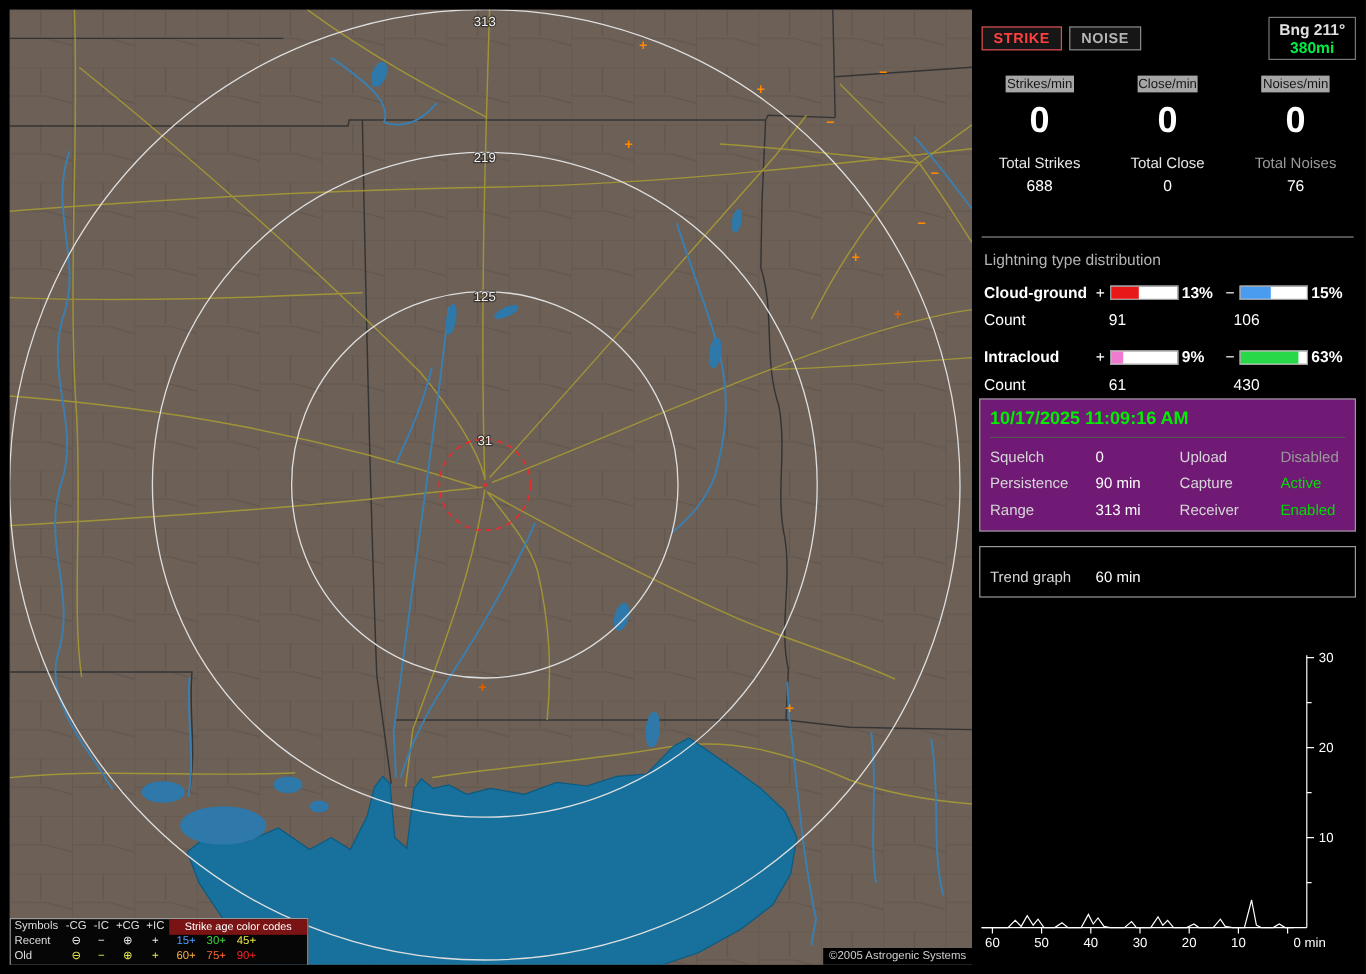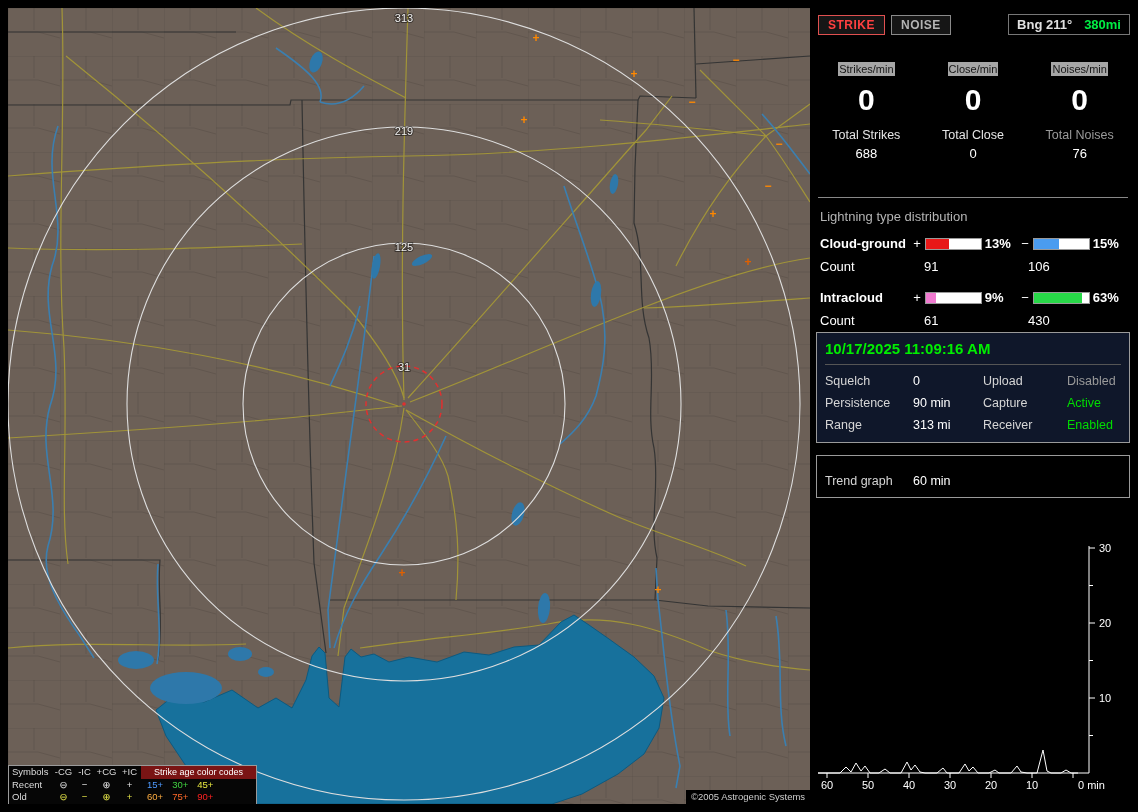--- a/index.html
+++ b/index.html
@@ -24,21 +24,21 @@
   .copyright{position:absolute;left:678px;top:782px;width:124px;height:14px;background:#000;color:#cfcfcf;
              font-size:9.5px;text-align:center;line-height:14px;}
 
   
   .panel{position:absolute;left:816px;top:8px;width:314px;height:796px;font-size:12.5px;color:#e0e0e0;}
   .p-top{position:absolute;top:6px;left:2px;right:0;display:flex;gap:6px;align-items:center;}
   .btn{font-size:12px;font-weight:bold;padding:2px 9px;background:#161616;border:1px solid #9a9a9a;letter-spacing:.5px;}
   .btn.strike{color:#ff4040;border-color:#e05050;}
   .btn.noise{color:#b4b4b4;border-color:#8a8a8a;}
   .bng{margin-left:auto;border:1px solid #777;background:#000;padding:2px 8px;font-size:13px;font-weight:bold;
-       display:flex;gap:12px;align-items:center;}
+       display:flex;align-items:center;flex-direction:column;}
   .bng .rng{color:#00ee44;}
 
   .p-rates{position:absolute;top:54px;left:0;right:0;display:grid;grid-template-columns:1fr 1fr 1fr;gap:6px;text-align:center;}
   .chip{display:inline-block;background:#a6a6a6;color:#161616;font-size:11px;padding:1px 1px;}
   .bigzero{font-size:30px;font-weight:bold;color:#fff;margin-top:8px;line-height:32px;}
   .tlabel{font-size:12.5px;margin-top:12px;color:#e6e6e6;}
   .tlabel.dim{color:#9a9a9a;}
   .tvalue{font-size:13px;margin-top:4px;color:#fff;}
 
   .p-divider{position:absolute;top:189px;left:2px;right:2px;border-top:1px solid #888;}
@@ -49,21 +49,21 @@
   .sign{width:10px;text-align:center;color:#fff;}
   .bar{position:relative;width:56px;height:10px;background:#fff;border:1px solid #999;margin:0 3px;}
   .fill{height:100%;}
   .fill.red{background:#e81818;}
   .fill.blue{background:#4a9cf0;}
   .fill.pink{background:#f07ad0;}
   .fill.green{background:#28d848;}
   .pct{font-weight:bold;width:36px;font-size:13px;color:#fff;}
   .cntrow{display:grid;grid-template-columns:104px 104px auto;font-size:13px;margin:8px 0 16px 2px;color:#fff;}
 
-  .sbox{position:absolute;top:324px;left:0;right:0;border:1px solid #9a9a9a;padding:7px 8px 10px;background:#0f172a;}
+  .sbox{position:absolute;top:324px;left:0;right:0;border:1px solid #9a9a9a;padding:7px 8px 10px;background:#701a75;}
   .sdate{color:#00ee00;font-size:15px;font-weight:bold;}
   .shr{border:none;border-top:1px solid #555;margin:7px 0 9px;}
   .sgrid{display:grid;grid-template-columns:88px 70px 84px auto;row-gap:8px;font-size:12.5px;}
   .lab{color:#d6d6d6;}
   .val{color:#fff;}
   .green{color:#00dd00;}
   .dim{color:#9a9a9a;}
 
   .ibox{position:absolute;top:447px;left:0;right:0;border:1px solid #9a9a9a;padding:7px 8px 9px;background:#000;}
   .igrid{display:grid;grid-template-columns:88px 70px 84px auto;row-gap:8px;font-size:12.5px;}

